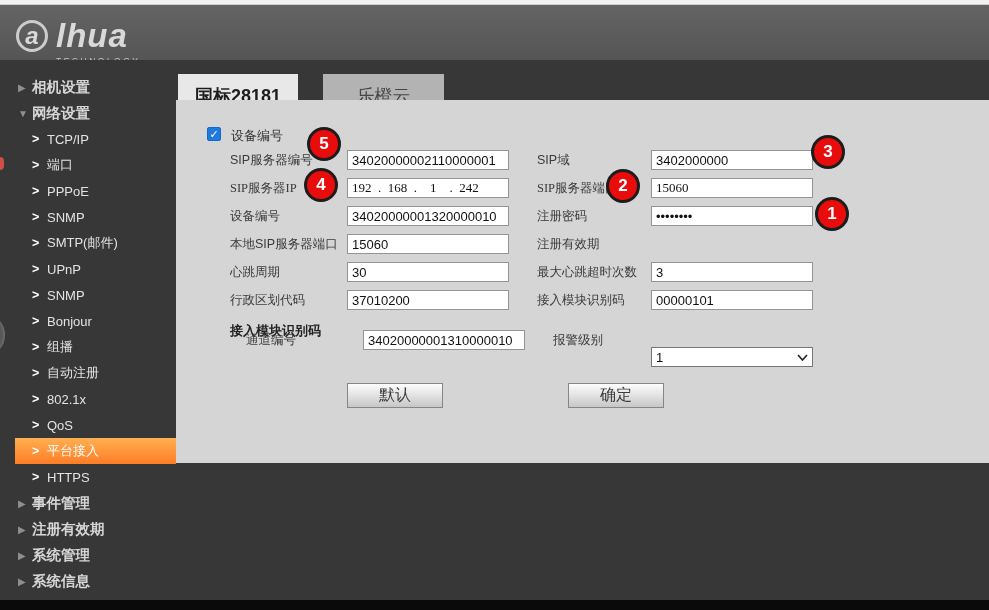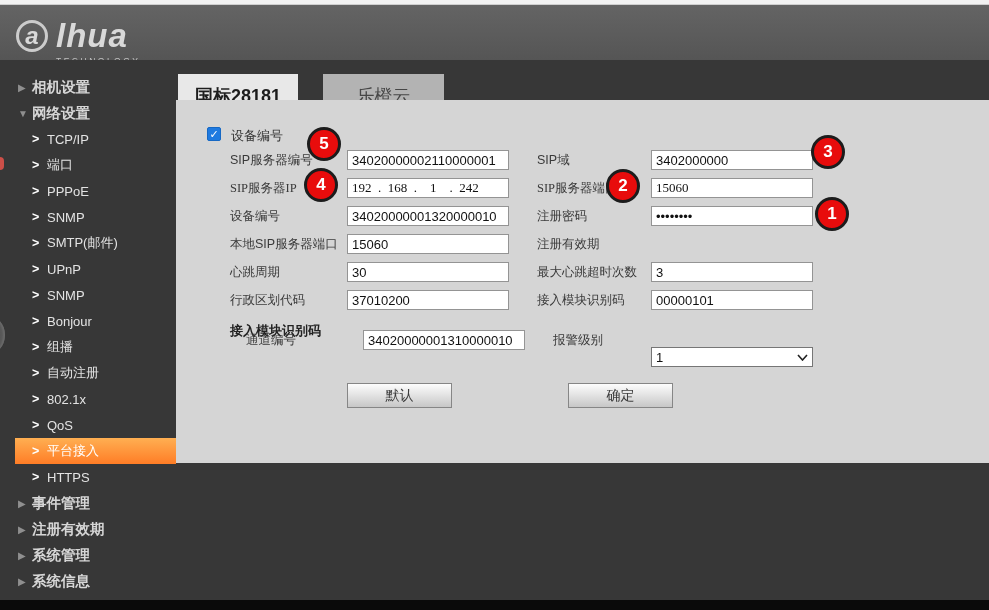--- a/index.html
+++ b/index.html
@@ -72,23 +72,23 @@
   .rowc { top:230px;margin-left:16px; }
 
   .select {
     position:absolute; left:475px; top:247px; width:162px; height:20px;
     background:#ffffff; border:1px solid #767676; display:flex; align-items:center;
     font-size:13px; color:#111111; padding:0 4px; cursor:pointer;
   }
   .select .chev { margin-left:auto; display:flex; }
 
   .btn {
-    position:absolute; top:283px; width:105px; height:25px;
+    position:absolute; top:283px; width:96px; height:25px;
     background:linear-gradient(#fdfdfd,#c7c7c7);
-    border:1px solid #868686; font-size:14px; color:#3c3c3c; cursor:pointer;
+    border:1px solid #868686; font-size:16px; color:#3c3c3c; cursor:pointer;
     font-family:"Liberation Sans","DejaVu Sans",sans-serif;
   }
   .btn-0 { left:171px; } .btn-1 { left:282px; } .btn-2 { left:392px; }
 
   
   .ann {
     position:absolute; width:34px; height:34px; border-radius:50%;
     background:#e80c0c; border:3px solid #1c1c1c;
     display:flex; align-items:center; justify-content:center;
     color:#ffffff; font-size:17px; font-weight:bold; z-index:10;

